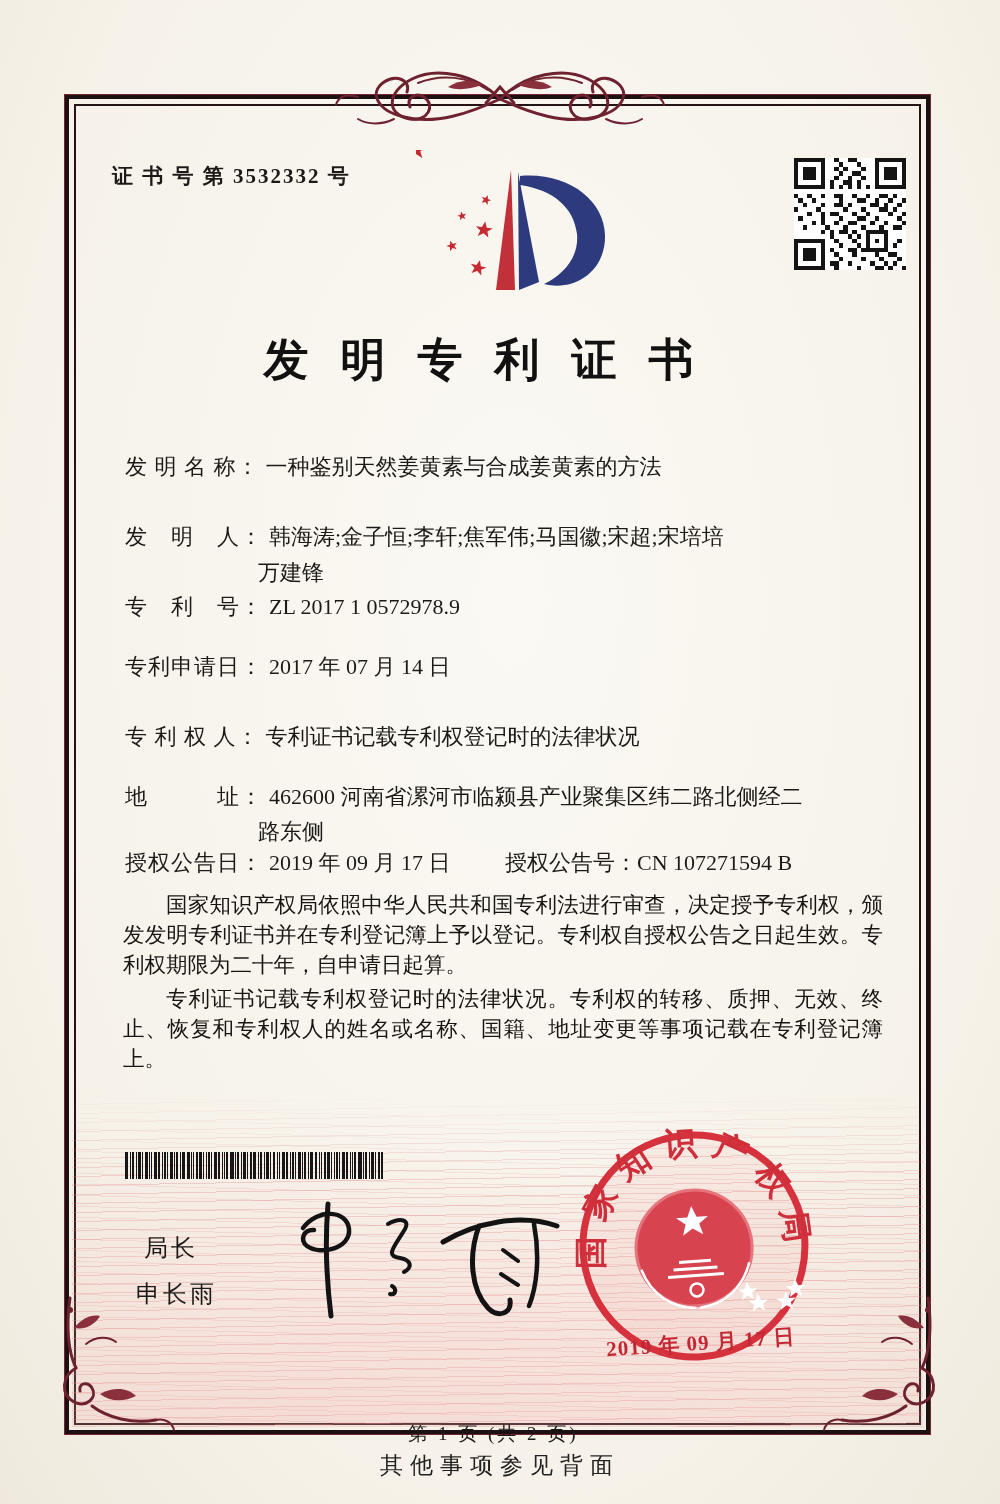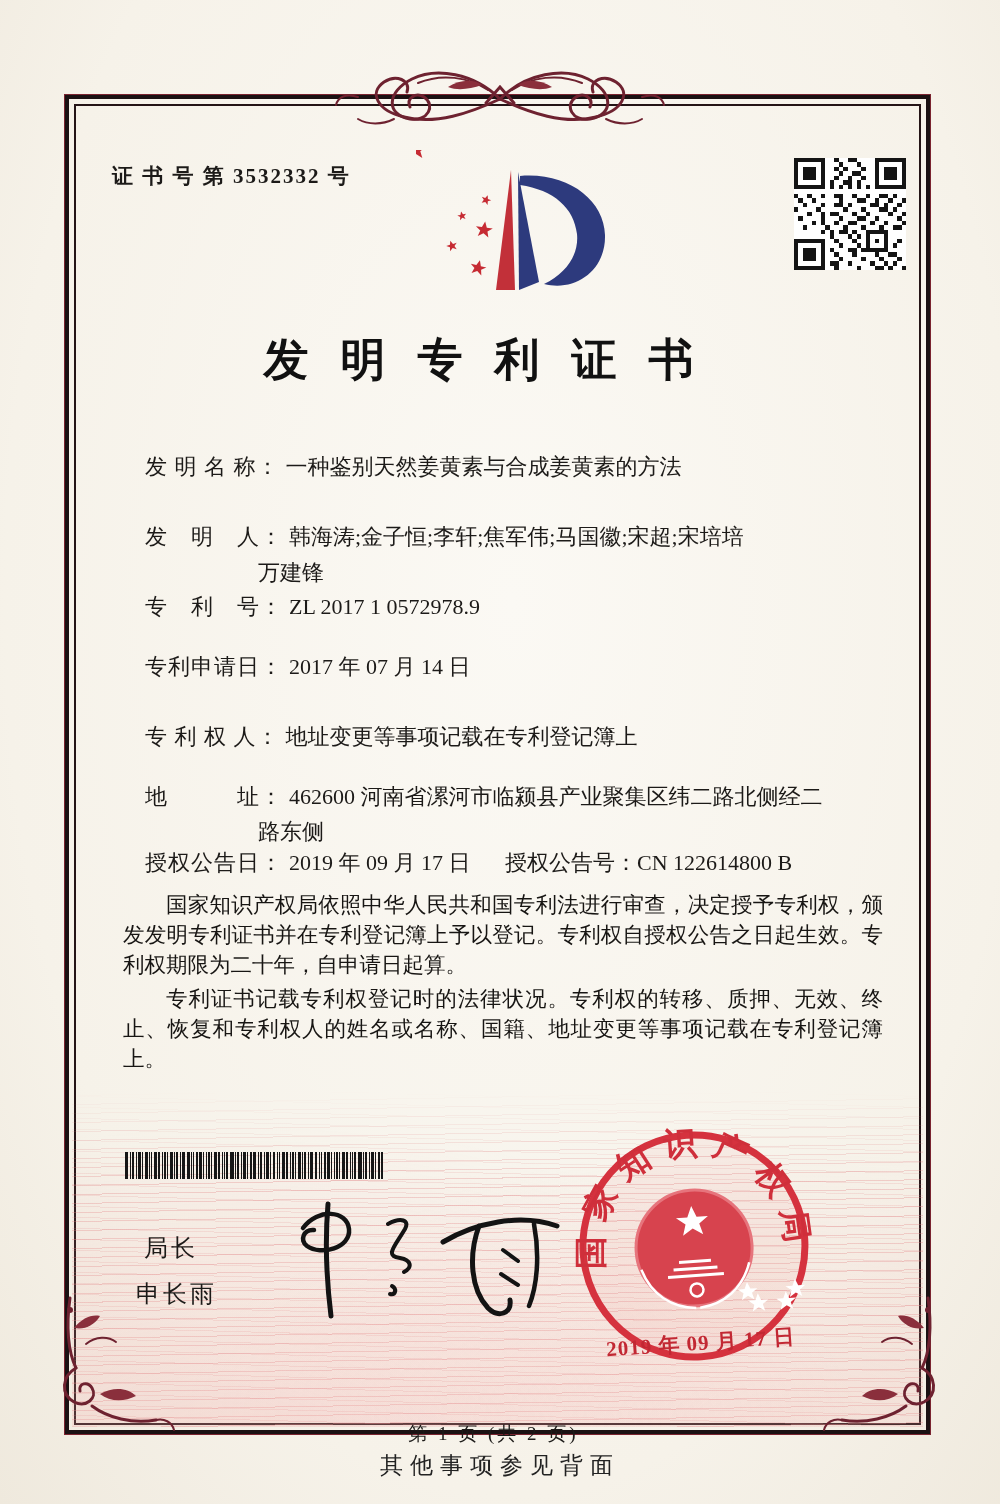--- a/index.html
+++ b/index.html
@@ -19,21 +19,21 @@
        repeating-linear-gradient(181.5deg, rgba(224,130,132,0) 0 5px, rgba(224,130,132,.18) 5px 6px, rgba(224,130,132,0) 6px 11px);
      -webkit-mask-image:linear-gradient(180deg, transparent 0, #000 90px);
      mask-image:linear-gradient(180deg, transparent 0, #000 90px);}
   
   .cert-no{position:absolute;left:112px;top:162px;font-size:21px;letter-spacing:2px;font-weight:bold;}
   .logo{position:absolute;left:416px;top:150px;width:220px;height:172px;}
   .qr{position:absolute;left:794px;top:158px;width:112px;height:112px;}
   .title{position:absolute;left:50px;top:330px;width:857px;text-align:center;
          font-size:45px;font-weight:bold;letter-spacing:32px;text-indent:32px;color:#111;}
   
-  .row{position:absolute;left:125px;font-size:22px;white-space:nowrap;margin-left:20px;}
+  .row{position:absolute;left:125px;font-size:22px;white-space:nowrap;}
   .row .lbl{letter-spacing:1px;}
   .row .val{margin-left:6px;}
   .cont{position:absolute;left:258px;font-size:22px;white-space:nowrap;}
   .lbl2{position:absolute;font-size:22px;white-space:nowrap;}
   
   .body-text{position:absolute;left:123px;top:890px;width:760px;
              font-size:21.5px;line-height:30px;text-align:justify;color:#171513;}
   .body-text p{margin:0 0 4px 0;text-indent:2em;}
   
   .barcode{position:absolute;left:125px;top:1152px;width:258px;height:27px;}
@@ -170,33 +170,33 @@
 
   <div class="row" style="top:592px">
     <span class="lbl">专　利　号：</span><span class="val">ZL 2017 1 0572978.9</span>
   </div>
 
   <div class="row" style="top:652px">
     <span class="lbl">专利申请日：</span><span class="val">2017 年 07 月 14 日</span>
   </div>
 
   <div class="row" style="top:722px">
-    <span class="lbl">专 利 权 人：</span><span class="val">地址变更等事项记载在专利登记簿上</span>
+    <span class="lbl">专 利 权 人：</span><span class="val">专利证书记载专利权登记时的法律状况</span>
   </div>
 
   <div class="row" style="top:782px">
     <span class="lbl">地　　　址：</span><span class="val">462600  河南省漯河市临颍县产业聚集区纬二路北侧经二</span>
   </div>
   <div class="cont" style="top:817px">路东侧</div>
 
   <div class="row" style="top:848px">
     <span class="lbl">授权公告日：</span><span class="val">2019 年 09 月 17 日</span>
   </div>
   <div class="lbl2" style="left:505px;top:848px">
-    <span>授权公告号：</span><span class="val">CN 122614800 B</span>
+    <span>授权公告号：</span><span class="val">CN 107271594 B</span>
   </div>
 
   <div class="body-text">
     <p>国家知识产权局依照中华人民共和国专利法进行审查，决定授予专利权，颁发发明专利证书并在专利登记簿上予以登记。专利权自授权公告之日起生效。专利权期限为二十年，自申请日起算。</p>
     <p>专利证书记载专利权登记时的法律状况。专利权的转移、质押、无效、终止、恢复和专利权人的姓名或名称、国籍、地址变更等事项记载在专利登记簿上。</p>
   </div>
 
   <svg class="barcode" viewBox="0 0 252 26" preserveAspectRatio="none" shape-rendering="crispEdges">
     <g id="bc" fill="#161616">
       <rect x="0" width="3" height="26"></rect>

